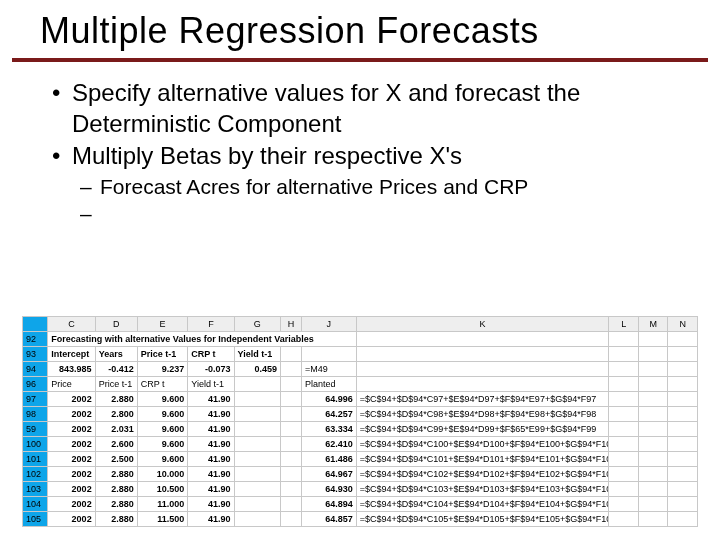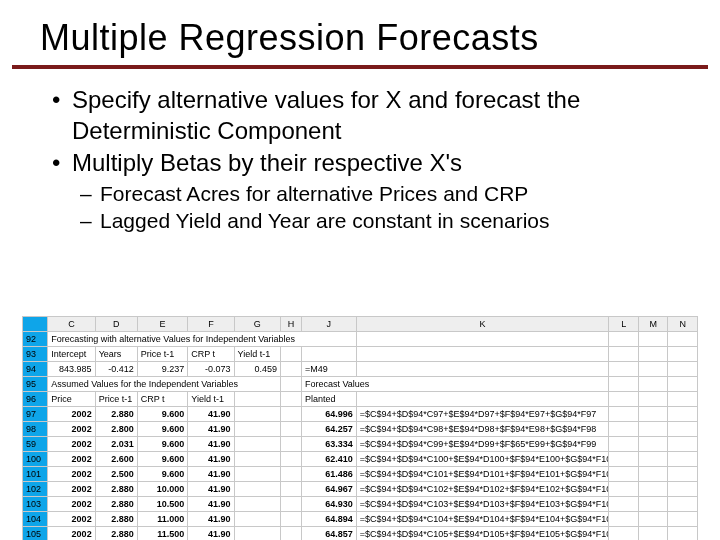--- a/index.html
+++ b/index.html
@@ -10,21 +10,21 @@
     font-family: Verdana, Arial, sans-serif;
     color: #000;
     overflow: hidden;
   }
   .slide {
     width: 720px;
     height: 540px;
     position: relative;
   }
   .title-block {
-    padding: 17px 28px 0 40px;
+    padding: 10px 28px 0 40px;
   }
   .title {
     font-size: 36px;
     font-weight: 400;
     letter-spacing: 0.5px;
   }
   .rule {
     height: 4px;
     background: #7a1a1a;
     margin: 6px 12px 12px 12px;
@@ -66,21 +66,21 @@
     text-align: center;
     font-weight: 400;
   }
   table.sheet th.rownum {
     background: #0ea5e9;
     text-align: left;
     width: 24px;
   }
   .num { text-align: right; font-weight: bold; }
   .txt { text-align: left; }
-  .bold { font-weight: normal; }
+  .bold { font-weight: bold; }
   col.rn { width: 24px; }
   col.c { width: 45px; }
   col.d { width: 40px; }
   col.e { width: 48px; }
   col.f { width: 44px; }
   col.g { width: 44px; }
   col.h { width: 20px; }
   col.j { width: 52px; }
   col.k { width: 240px; }
   col.l { width: 28px; }
@@ -105,21 +105,20 @@
       <span class="dot">•</span>
       <span>Multiply Betas by their respective X's</span>
     </div>
     <div class="sub">
       <div class="b2">
         <span class="dash">–</span>
         <span>Forecast Acres for alternative Prices and CRP</span>
       </div>
       <div class="b2">
         <span class="dash">–</span>
-        <span>Lagged Yield and Year are constant in scenarios</span>
       </div>
     </div>
   </div>
 
   <div class="sheet-wrap">
     <table class="sheet">
       <colgroup>
         <col class="rn">
           <col class="c">
           <col class="d">
@@ -180,29 +179,20 @@
             <td class="num bold">-0.073</td>
             <td class="num bold">0.459</td>
             <td class=""></td>
             <td class="txt">=M49</td>
             <td class=""></td>
             <td class=""></td>
             <td class=""></td>
             <td class=""></td>
           </tr>
           <tr>
-            <th class="rownum">95</th>
-            <td colspan="5" class="txt bold">Assumed Values for the Independent Variables</td>
-            <td class=""></td>
-            <td colspan="2" class="txt bold">Forecast Values</td>
-            <td class=""></td>
-            <td class=""></td>
-            <td class=""></td>
-          </tr>
-          <tr>
             <th class="rownum">96</th>
             <td class="txt">Price</td>
             <td class="txt">Price t-1</td>
             <td class="txt">CRP t</td>
             <td class="txt">Yield t-1</td>
             <td class=""></td>
             <td class=""></td>
             <td class="txt">Planted</td>
             <td class=""></td>
             <td class=""></td>

